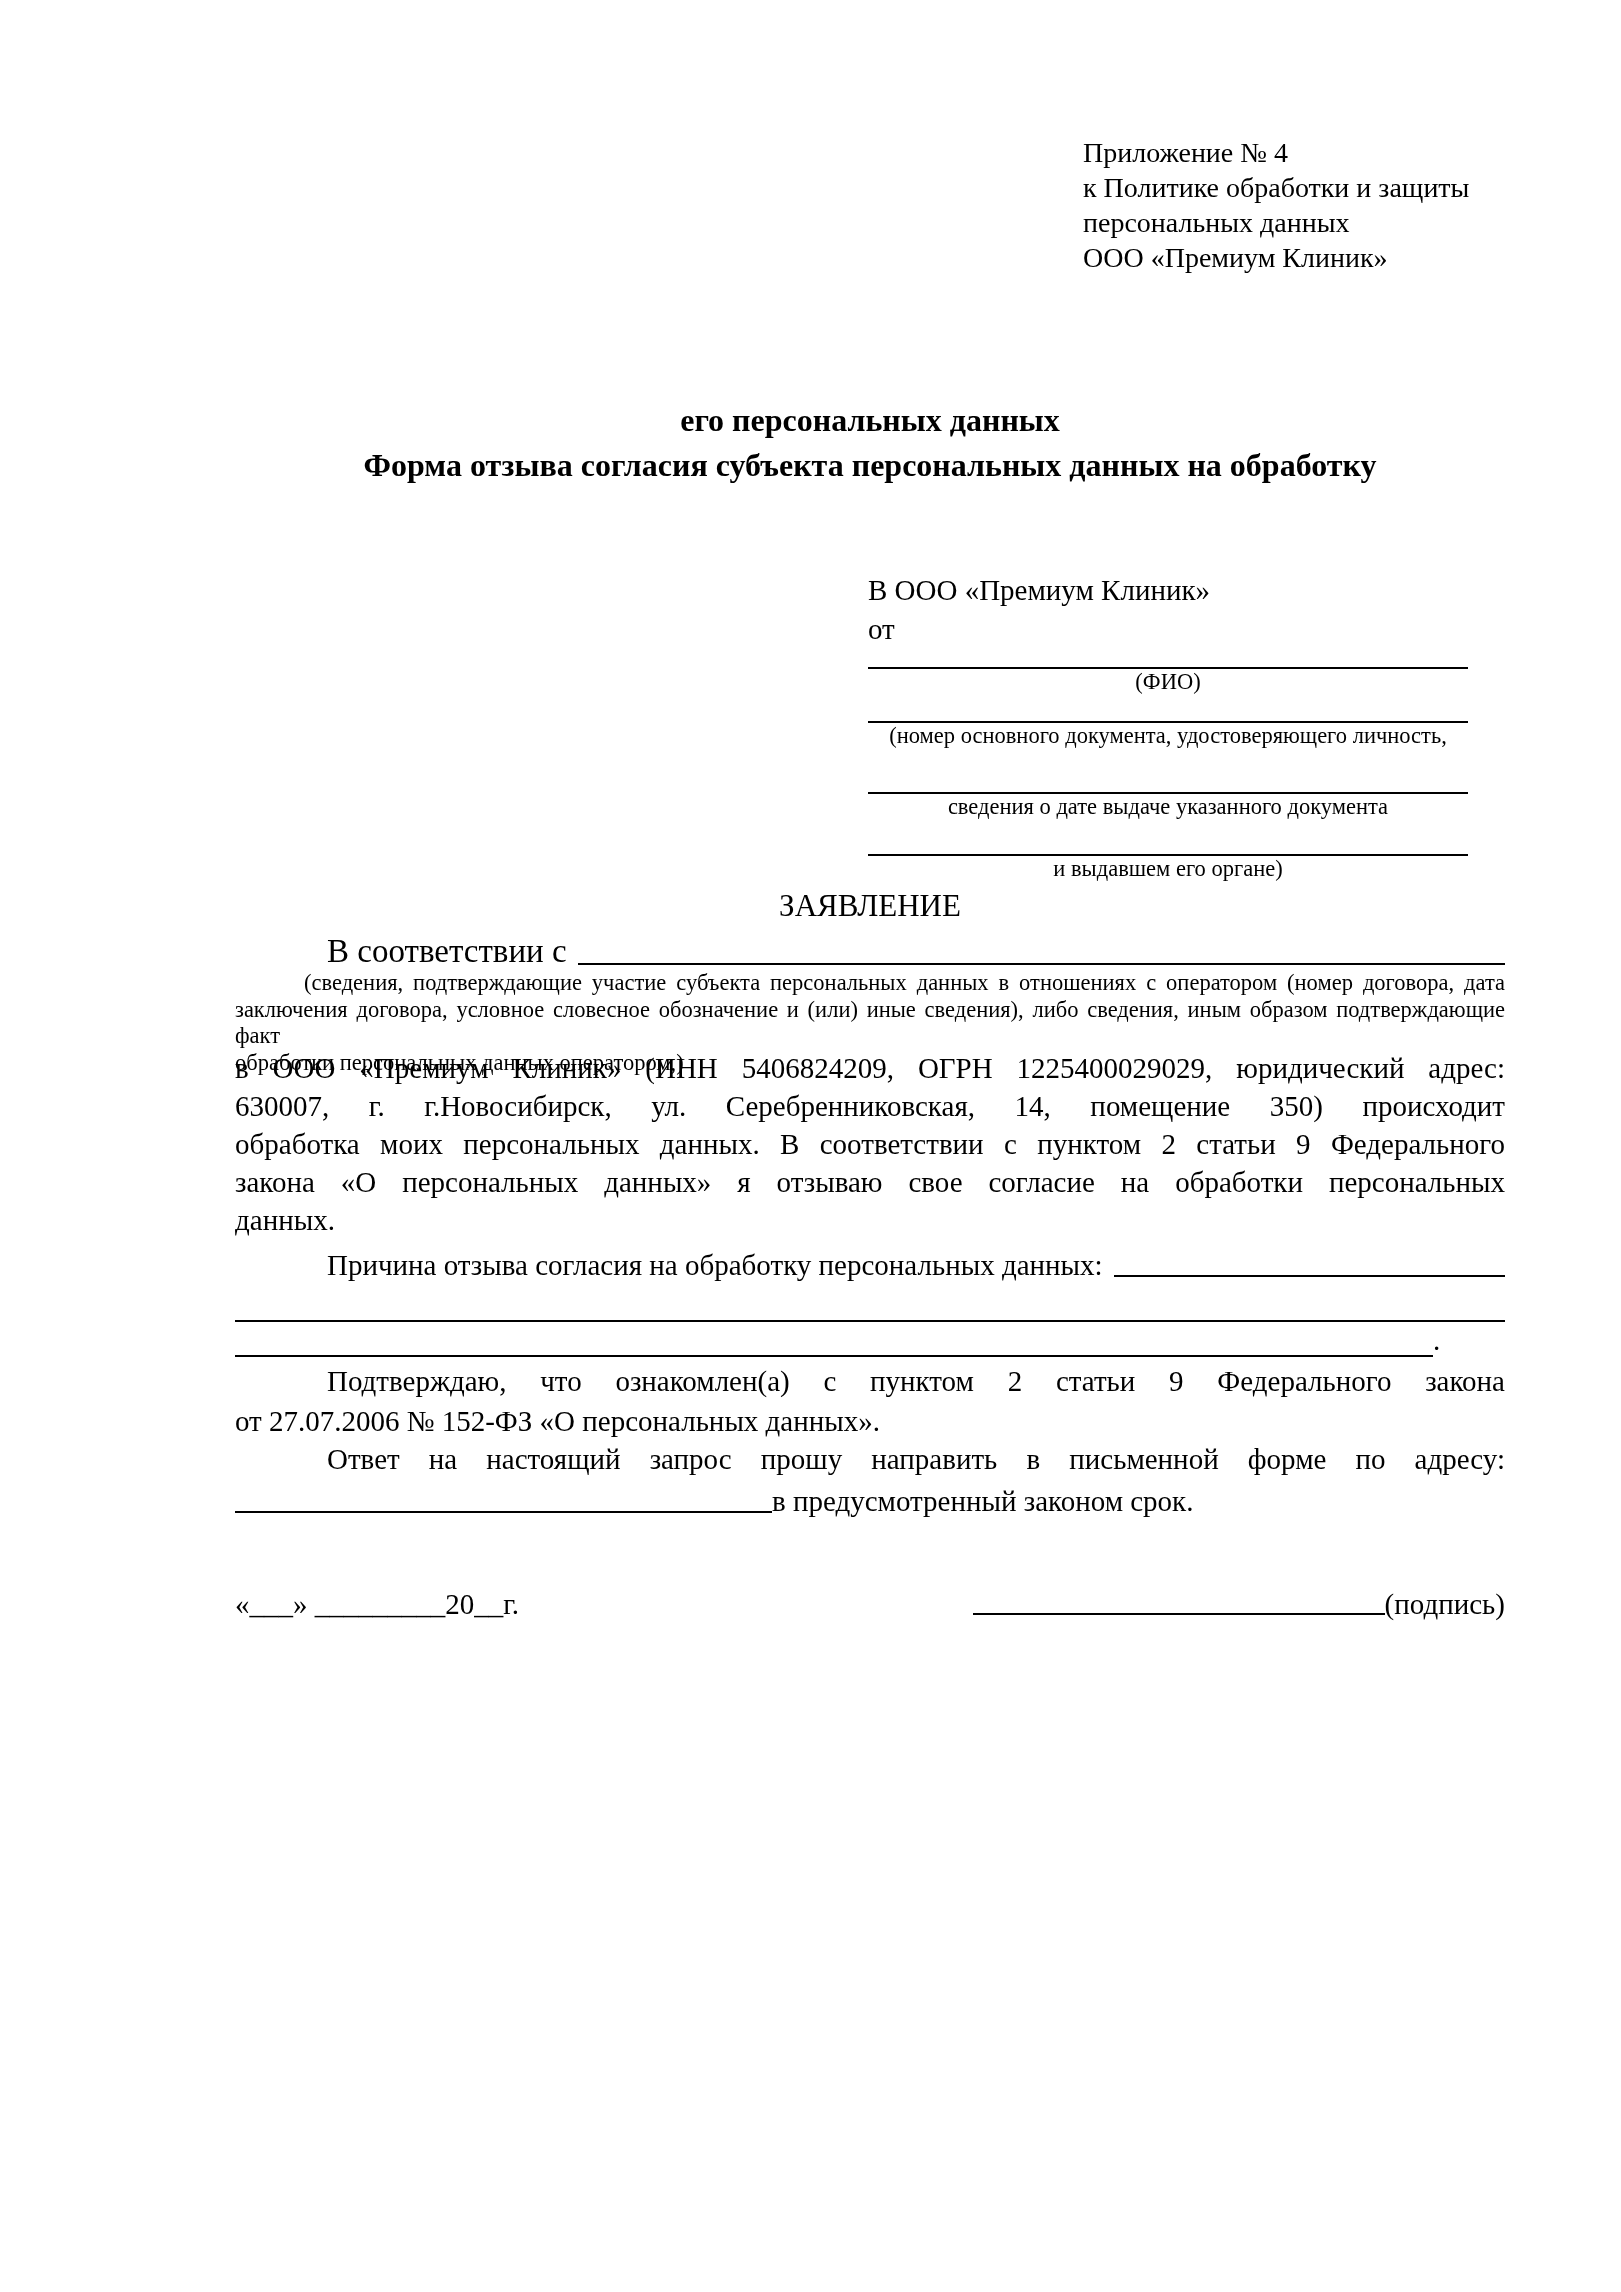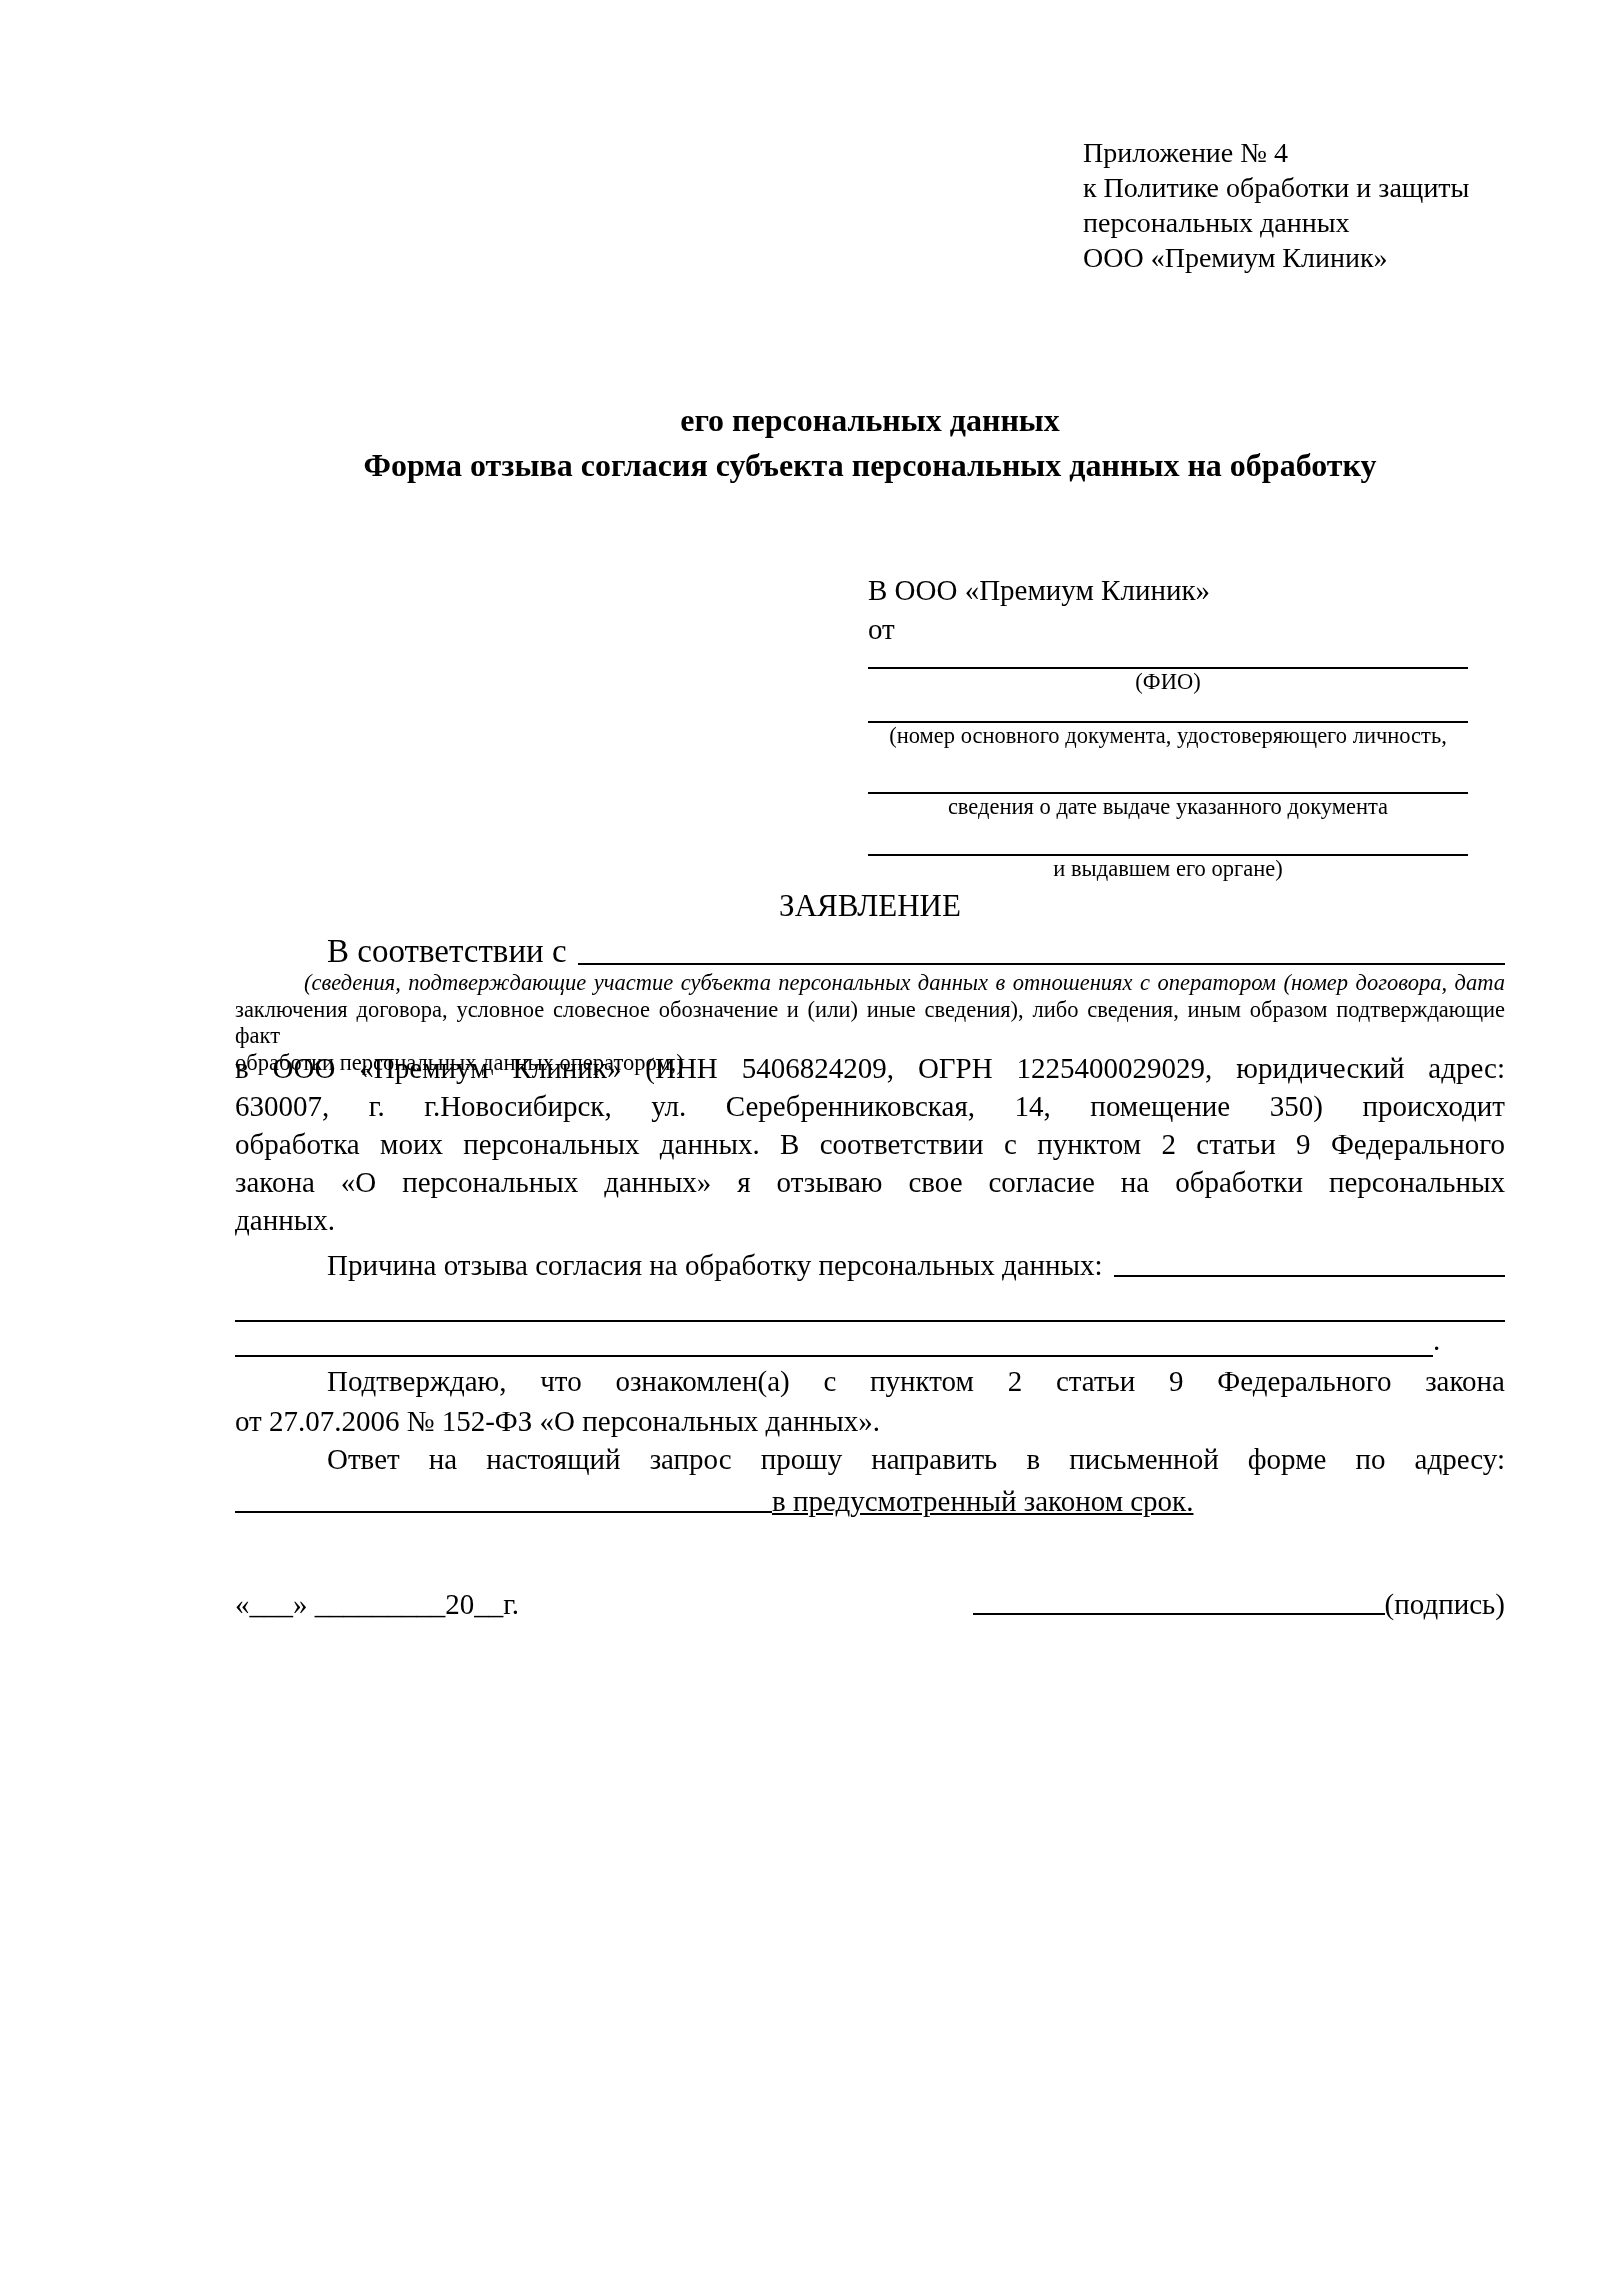--- a/index.html
+++ b/index.html
@@ -60,21 +60,21 @@
   }
   .indent1 { padding-left: 92px; white-space: nowrap; }
 
   .intro  { top: 931px;  left: 235px; width: 1270px; font-size: 33px; height: 39px; }
   .reason { top: 1243px; left: 235px; width: 1270px; font-size: 29px; height: 39px; }
 
   .note {
     top: 970px; left: 235px; width: 1270px;
     font-size: 22.5px; line-height: 26.5px;
   }
-  .ind70 { text-indent: 69px; font-style: italic; }
+  .ind70 { text-indent: 69px; }
   .ind94 { text-indent: 92px; }
   .jline { text-align: justify; text-align-last: justify; }
 
   .body-par {
     top: 1049px; left: 235px; width: 1270px;
     font-size: 29px; line-height: 38px;
   }
 
   .blankline1 {
     top: 1320px; left: 235px; width: 1270px;
@@ -84,21 +84,21 @@
     top: 1325px; left: 235px; width: 1270px;
     height: 32px; font-size: 29px;
   }
   .blank { display: inline-block; border-bottom: 2.9px solid #000; }
   .b2 { width: 1198px; height: 29px; }
   .b3 { width: 537px; margin-bottom: 4.9px; }
   .b4 { width: 412px; margin-bottom: 5.9px; }
 
   .confirm { top: 1361px; left: 235px; width: 1270px; font-size: 29px; line-height: 40px; }
   .reply   { top: 1439px; left: 235px; width: 1270px; font-size: 29px; line-height: 40px; }
-  .reply-row { top: 1479px; left: 235px; width: 1270px; font-size: 29px; height: 39px; text-decoration: underline; }
+  .reply-row { top: 1479px; left: 235px; width: 1270px; font-size: 29px; height: 39px; }
 
   .bottom-row {
     top: 1588px; left: 235px; width: 1270px;
     font-size: 29px;
     display: flex; justify-content: space-between; align-items: flex-end;
   }
   .sig-group { display: flex; align-items: flex-end; }
   .nowrap { white-space: nowrap; }
 </style>
 </head>

